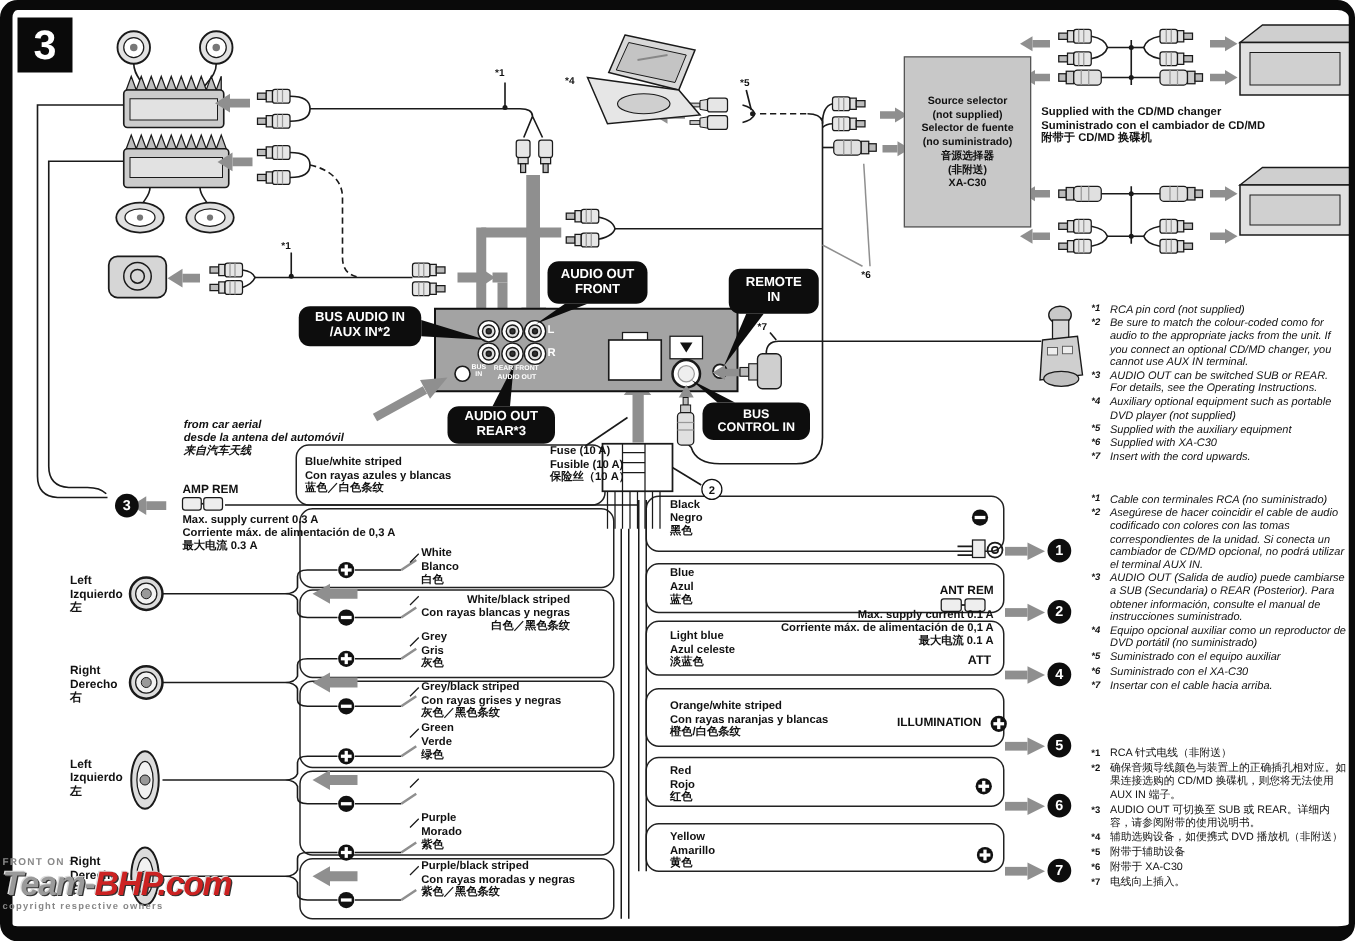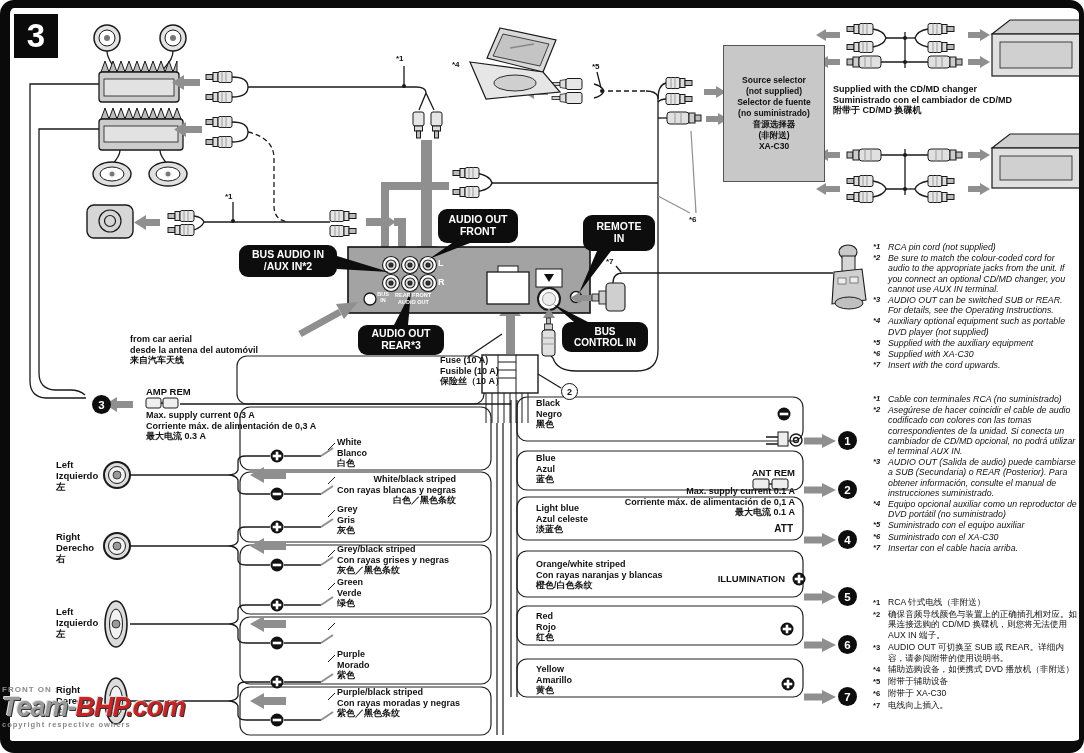--- a/index.html
+++ b/index.html
@@ -492,41 +492,44 @@
 <div class="co" style="left:562px;top:322px;width:86px;height:30px;font-size:10px;">BUS
 CONTROL IN</div>
 
 <div class="lb" style="left:438px;top:258px;color:#fff;font-size:9px;">L</div>
 <div class="lb" style="left:438px;top:277px;color:#fff;font-size:9px;">R</div>
 <div class="lb" style="left:376px;top:292px;color:#fff;font-size:5.5px;line-height:1.05;text-align:center;width:14px;">BUS
 IN</div>
 <div class="lb" style="left:395px;top:292px;color:#fff;font-size:5.5px;">REAR FRONT</div>
 <div class="lb" style="left:398px;top:299px;color:#fff;font-size:5.5px;">AUDIO OUT</div>
 
-<div class="lb" style="left:130px;top:334px;">from car aerial
+<div class="lb" style="left:147px;top:334px;font-style:italic;">from car aerial
 desde la antena del automóvil
 来自汽车天线</div>
 <div class="lb" style="left:404px;top:355px;margin-left:36px;">Fuse (10 A)
 Fusible (10 A)
 保险丝（10 A）</div>
 
 <div class="mk" style="left:396px;top:54px;">*1</div>
 <div class="mk" style="left:452px;top:60px;">*4</div>
 <div class="mk" style="left:592px;top:62px;">*5</div>
 <div class="mk" style="left:225px;top:192px;">*1</div>
 <div class="mk" style="left:689px;top:215px;">*6</div>
 <div class="mk" style="left:606px;top:257px;">*7</div>
 
 <div class="oc" style="left:561px;top:383px;">2</div>
 
 <div class="cnum" style="left:92px;top:395px;">3</div>
 <div class="lb" style="left:146px;top:386px;font-size:9.5px;text-align:right;">AMP REM</div>
 <div class="lb" style="left:146px;top:410px;">Max. supply current 0.3 A
 Corriente máx. de alimentación de 0,3 A
 最大电流 0.3 A</div>
+<div class="lb" style="left:244px;top:364px;">Blue/white striped
+Con rayas azules y blancas
+蓝色／白色条纹</div>
 
 <div class="lb" style="left:56px;top:459px;font-size:9.5px;">Left
 Izquierdo
 左</div>
 <div class="lb" style="left:56px;top:531px;font-size:9.5px;">Right
 Derecho
 右</div>
 <div class="lb" style="left:56px;top:606px;font-size:9.5px;">Left
 Izquierdo
 左</div>
@@ -588,21 +591,21 @@
 <div class="cnum" style="left:838px;top:635px;">6</div>
 <div class="cnum" style="left:838px;top:687px;">7</div>
 
 <div class="fn fnw" style="left:873px;top:242px;width:204px;">
   <div class="fi">
         <span class="fm">*1</span>
         <span class="ft">RCA pin cord (not supplied)</span>
       </div>
   <div class="fi">
         <span class="fm">*2</span>
-        <span class="ft">Be sure to match the colour-coded cord for audio to the appropriate jacks from the unit. If you connect an optional CD/MD changer, you cannot use AUX IN terminal.</span>
+        <span class="ft">Be sure to match the colour-coded como for audio to the appropriate jacks from the unit. If you connect an optional CD/MD changer, you cannot use AUX IN terminal.</span>
       </div>
   <div class="fi">
         <span class="fm">*3</span>
         <span class="ft">AUDIO OUT can be switched SUB or REAR. For details, see the Operating Instructions.</span>
       </div>
   <div class="fi">
         <span class="fm">*4</span>
         <span class="ft">Auxiliary optional equipment such as portable DVD player (not supplied)</span>
       </div>
   <div class="fi">

